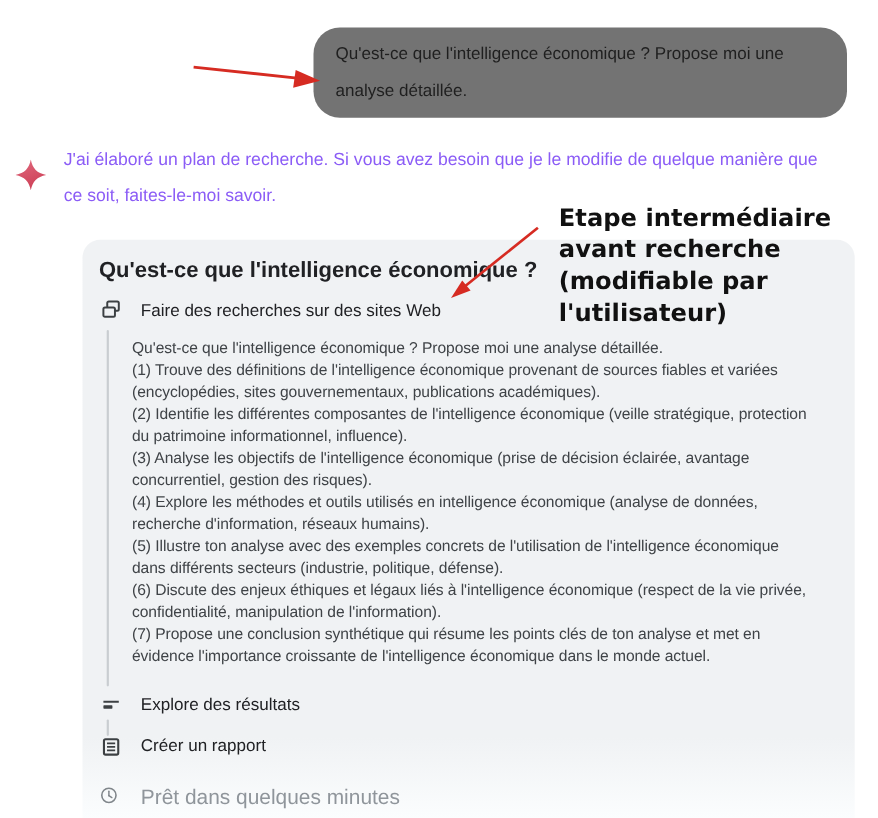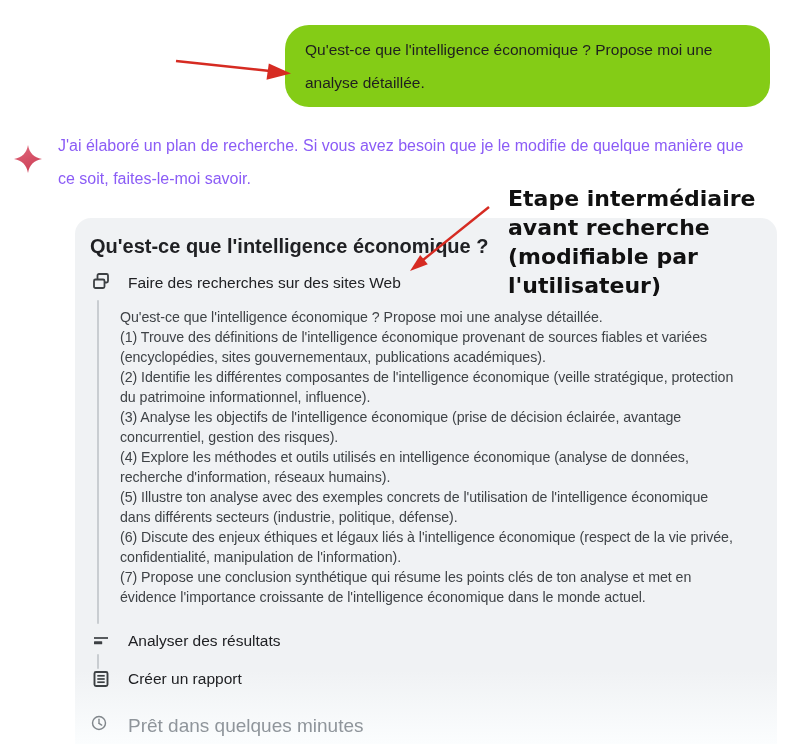--- a/index.html
+++ b/index.html
@@ -28,21 +28,21 @@
 
   #arrow-overlay {
     position: absolute; left: 0; top: 0; z-index: 6;
     pointer-events: none;
   }
 
   #user-bubble {
     position: absolute;
     left: 285px; top: 25px;
     width: 485px; height: 82px;
-    background: #84cc16;
+    background: #737373;
     border-radius: 24px;
     padding: 8px 20px;
     font-size: 15.5px;
     line-height: 33px;
     color: #1f1f1f;
     white-space: pre;
   }
 
   #sparkle { position: absolute; left: 14px; top: 145px; width: 28px; height: 28px; }
 
@@ -153,21 +153,21 @@
 dans différents secteurs (industrie, politique, défense).
 (6) Discute des enjeux éthiques et légaux liés à l'intelligence économique (respect de la vie privée,
 confidentialité, manipulation de l'information).
 (7) Propose une conclusion synthétique qui résume les points clés de ton analyse et met en
 évidence l'importance croissante de l'intelligence économique dans le monde actuel.</div>
 
     <svg id="step2-icon" class="step-icon" viewBox="0 0 20 20">
       <line x1="3" y1="7" x2="17" y2="7" stroke="#3c4043" stroke-width="1.7"></line>
       <rect x="3" y="10.2" width="8.2" height="3.1" rx="0.6" fill="#3c4043"></rect>
     </svg>
-    <div id="step2-label" class="step-label">Analyser des résultats</div>
+    <div id="step2-label" class="step-label">Explore des résultats</div>
 
     <div id="connector-2" class="connector"></div>
 
     <svg id="step3-icon" class="step-icon" viewBox="0 0 20 20">
       <rect x="3.5" y="3" width="13" height="14" rx="1.5" fill="none" stroke="#3c4043" stroke-width="1.9"></rect>
       <line x1="6.3" y1="6.8" x2="13.7" y2="6.8" stroke="#3c4043" stroke-width="1.7"></line>
       <line x1="6.3" y1="10" x2="13.7" y2="10" stroke="#3c4043" stroke-width="1.7"></line>
       <line x1="6.3" y1="13.2" x2="13.7" y2="13.2" stroke="#3c4043" stroke-width="1.7"></line>
     </svg>
     <div id="step3-label" class="step-label">Créer un rapport</div>

